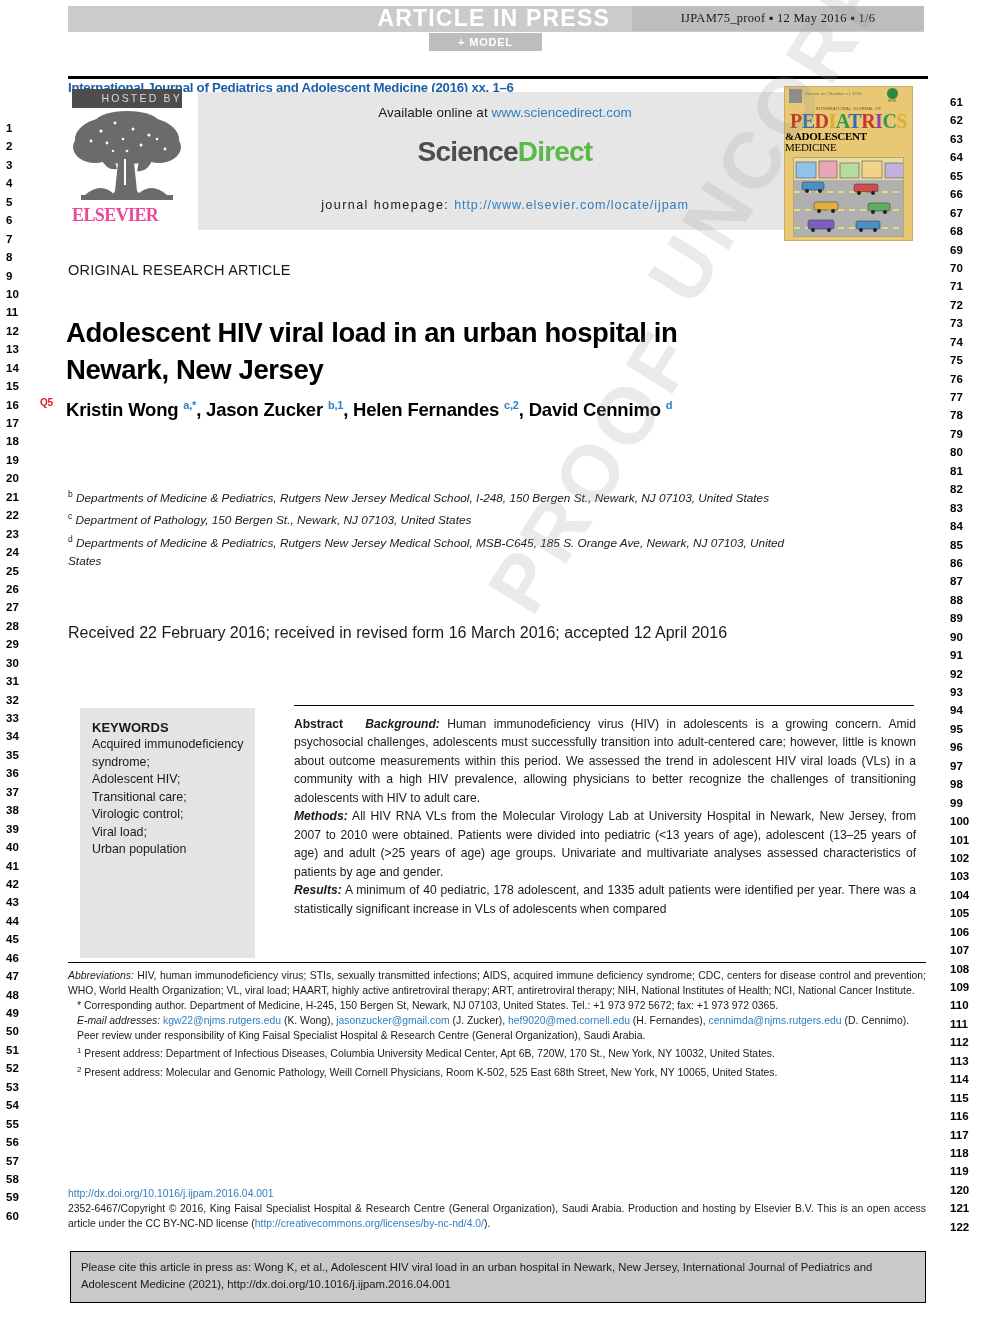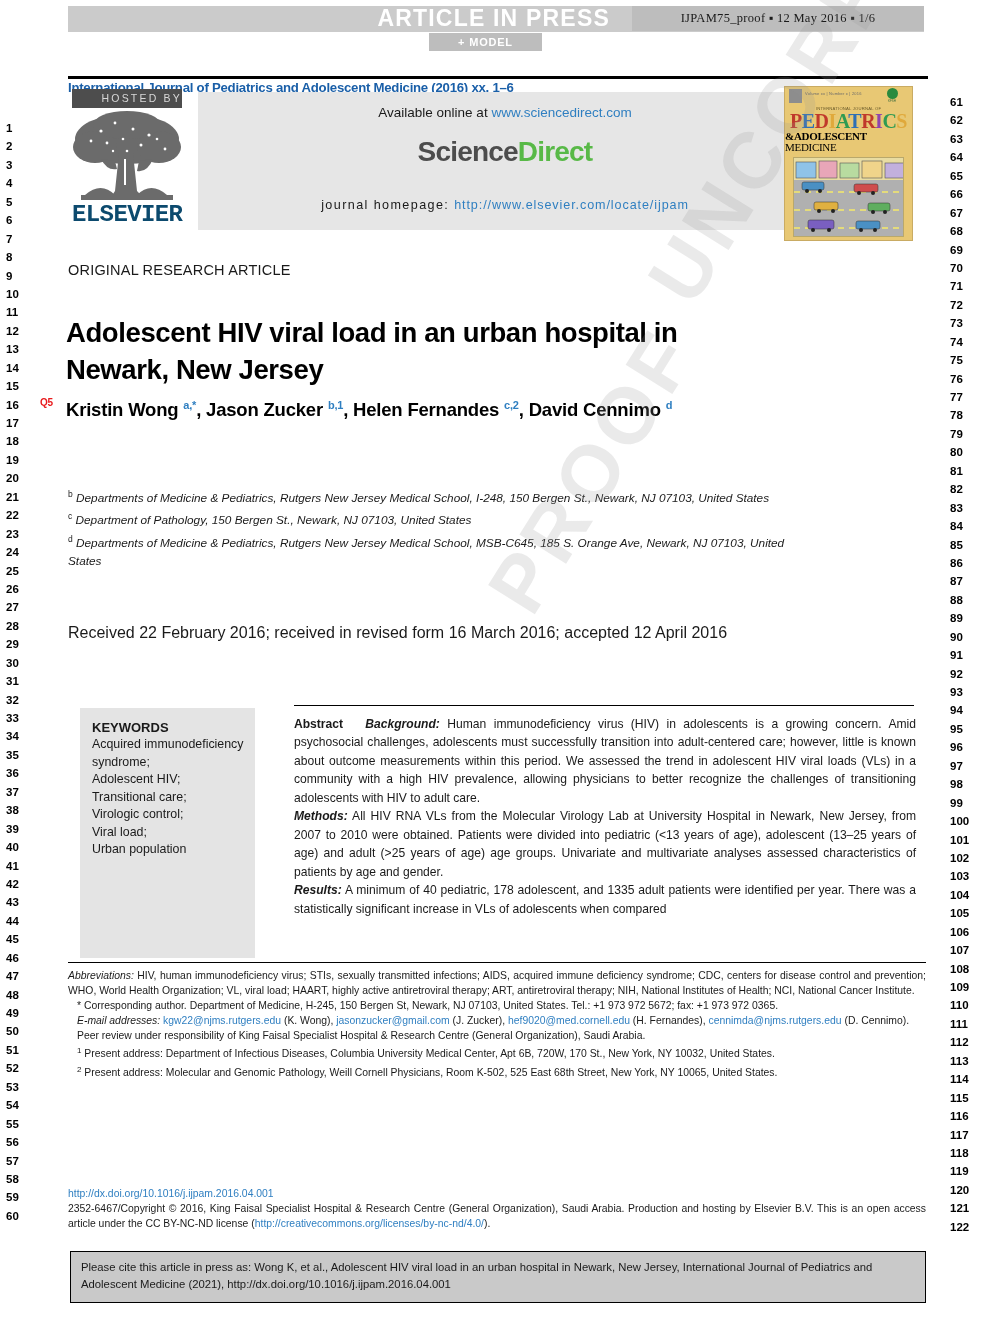--- a/index.html
+++ b/index.html
@@ -132,24 +132,24 @@
     font-size: 10.5px;
     letter-spacing: 2.2px;
     text-align: right;
     line-height: 19px;
     margin: 3px 0 0 4px;
     font-family: "Liberation Sans", sans-serif;
   }
   .tree-svg { display: block; margin: 1px 0 0 3px; }
   .elsevier-word {
     margin: 0 0 0 4px;
-    font-family: Liberation Mono, monospace;
-    font-size: 24px;
-    font-weight: bold;
-    color: #0c4a6e;
+    font-family: Liberation Serif, serif;
+    font-size: 18px;
+    font-weight: bold;
+    color: #ec4899;
     letter-spacing: -0.6px;
     line-height: 22px;
   }
 
   .sd-box {
     position: absolute;
     left: 130px;
     top: 6px;
     width: 614px;
     height: 138px;

